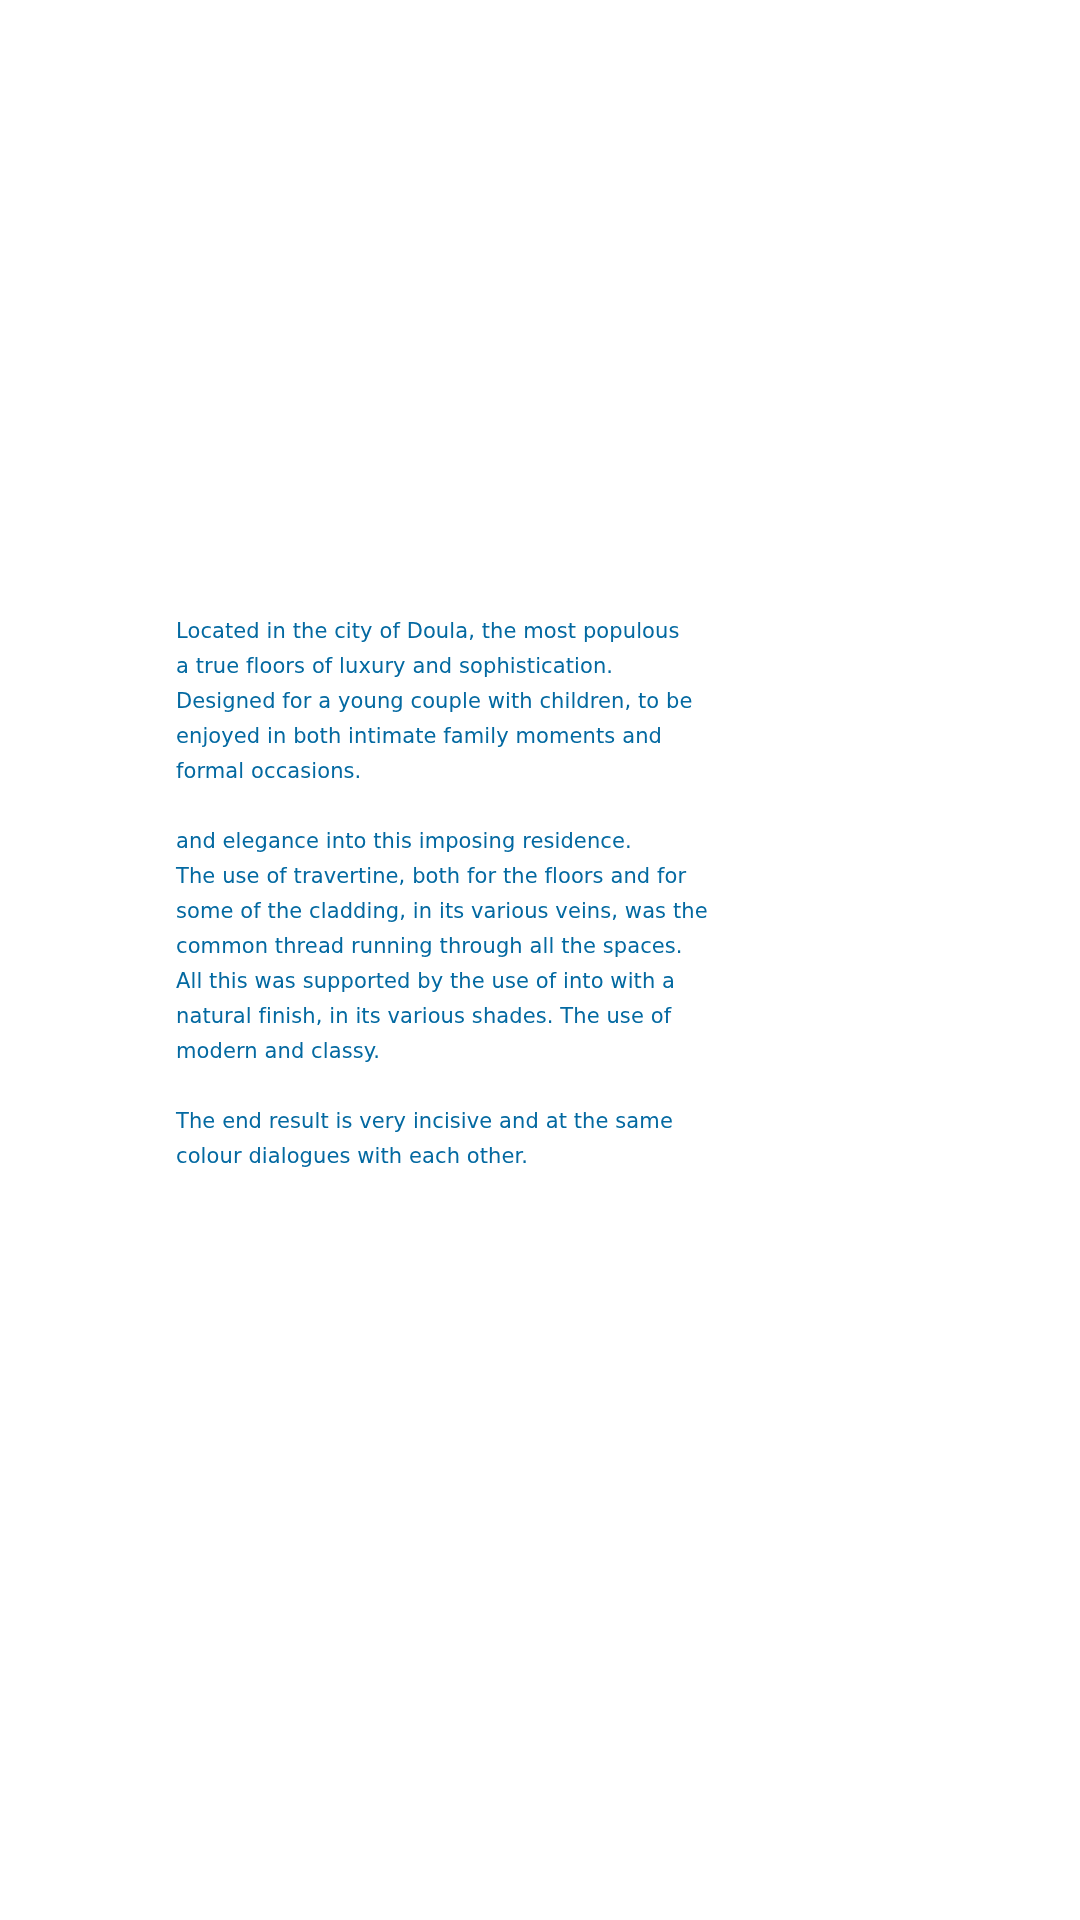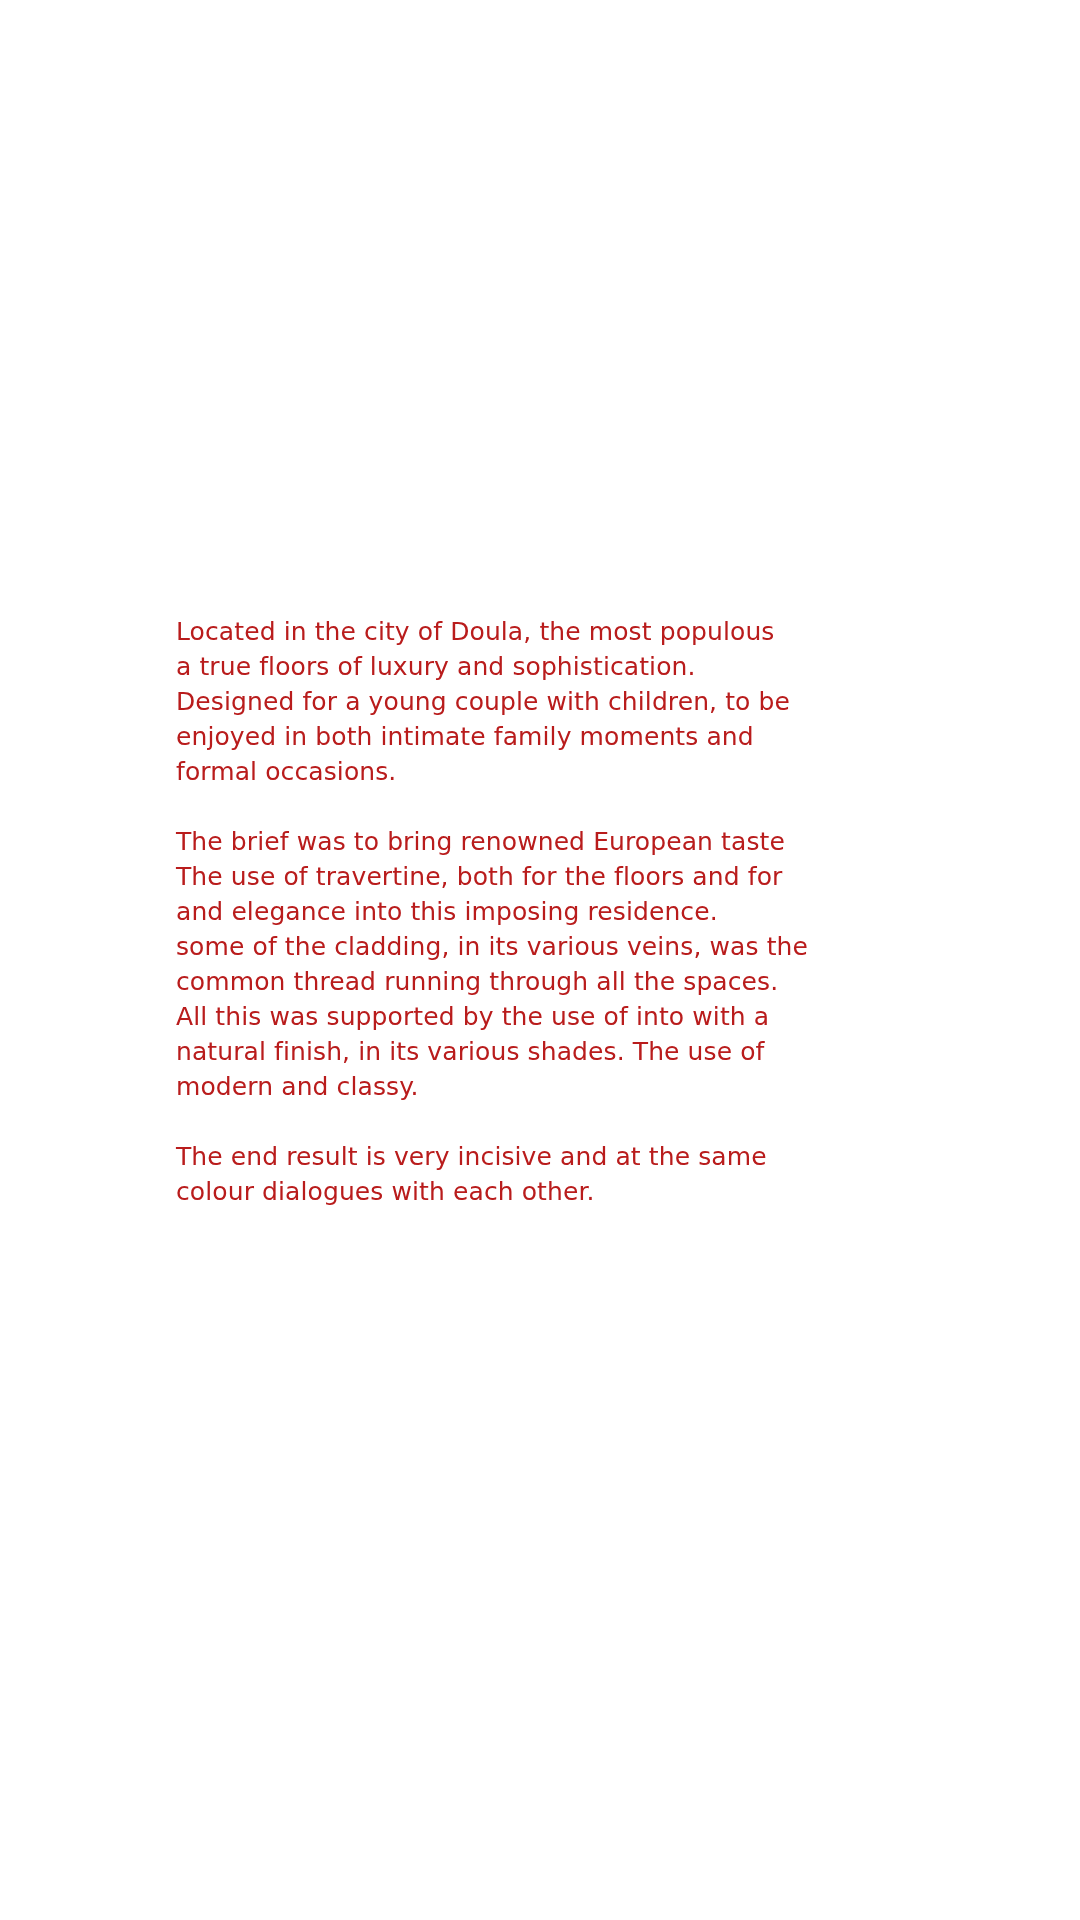--- a/index.html
+++ b/index.html
@@ -11,23 +11,23 @@
       width: 1080px;
       height: 1920px;
       position: relative;
       overflow: hidden;
     }
     .text-block {
       position: absolute;
       left: 176px;
       top: 614px;
       width: 780px;
-      color: #b91c1c;
+      color: #0369a1;
       font-family: "DejaVu Sans", sans-serif;
-      font-size: 25px;
+      font-size: 21px;
       line-height: 35px;
       letter-spacing: 0.1px;
     }
     .paragraph {
       margin: 0 0 35px 0;
     }
     .line {
       display: block;
       white-space: nowrap;
     }
@@ -37,23 +37,22 @@
 
 <div class="text-block">
   <p class="paragraph">
     <span class="line">Located in the city of Doula, the most populous</span>
     <span class="line">a true floors of luxury and sophistication.</span>
     <span class="line">Designed for a young couple with children, to be</span>
     <span class="line">enjoyed in both intimate family moments and</span>
     <span class="line">formal occasions.</span>
   </p>
   <p class="paragraph">
-    <span class="line">The brief was to bring renowned European taste</span>
+    <span class="line">and elegance into this imposing residence.</span>
     <span class="line">The use of travertine, both for the floors and for</span>
-    <span class="line">and elegance into this imposing residence.</span>
     <span class="line">some of the cladding, in its various veins, was the</span>
     <span class="line">common thread running through all the spaces.</span>
     <span class="line">All this was supported by the use of into with a</span>
     <span class="line">natural finish, in its various shades. The use of</span>
     <span class="line">modern and classy.</span>
   </p>
   <p class="paragraph">
     <span class="line">The end result is very incisive and at the same</span>
     <span class="line">colour dialogues with each other.</span>
   </p>

